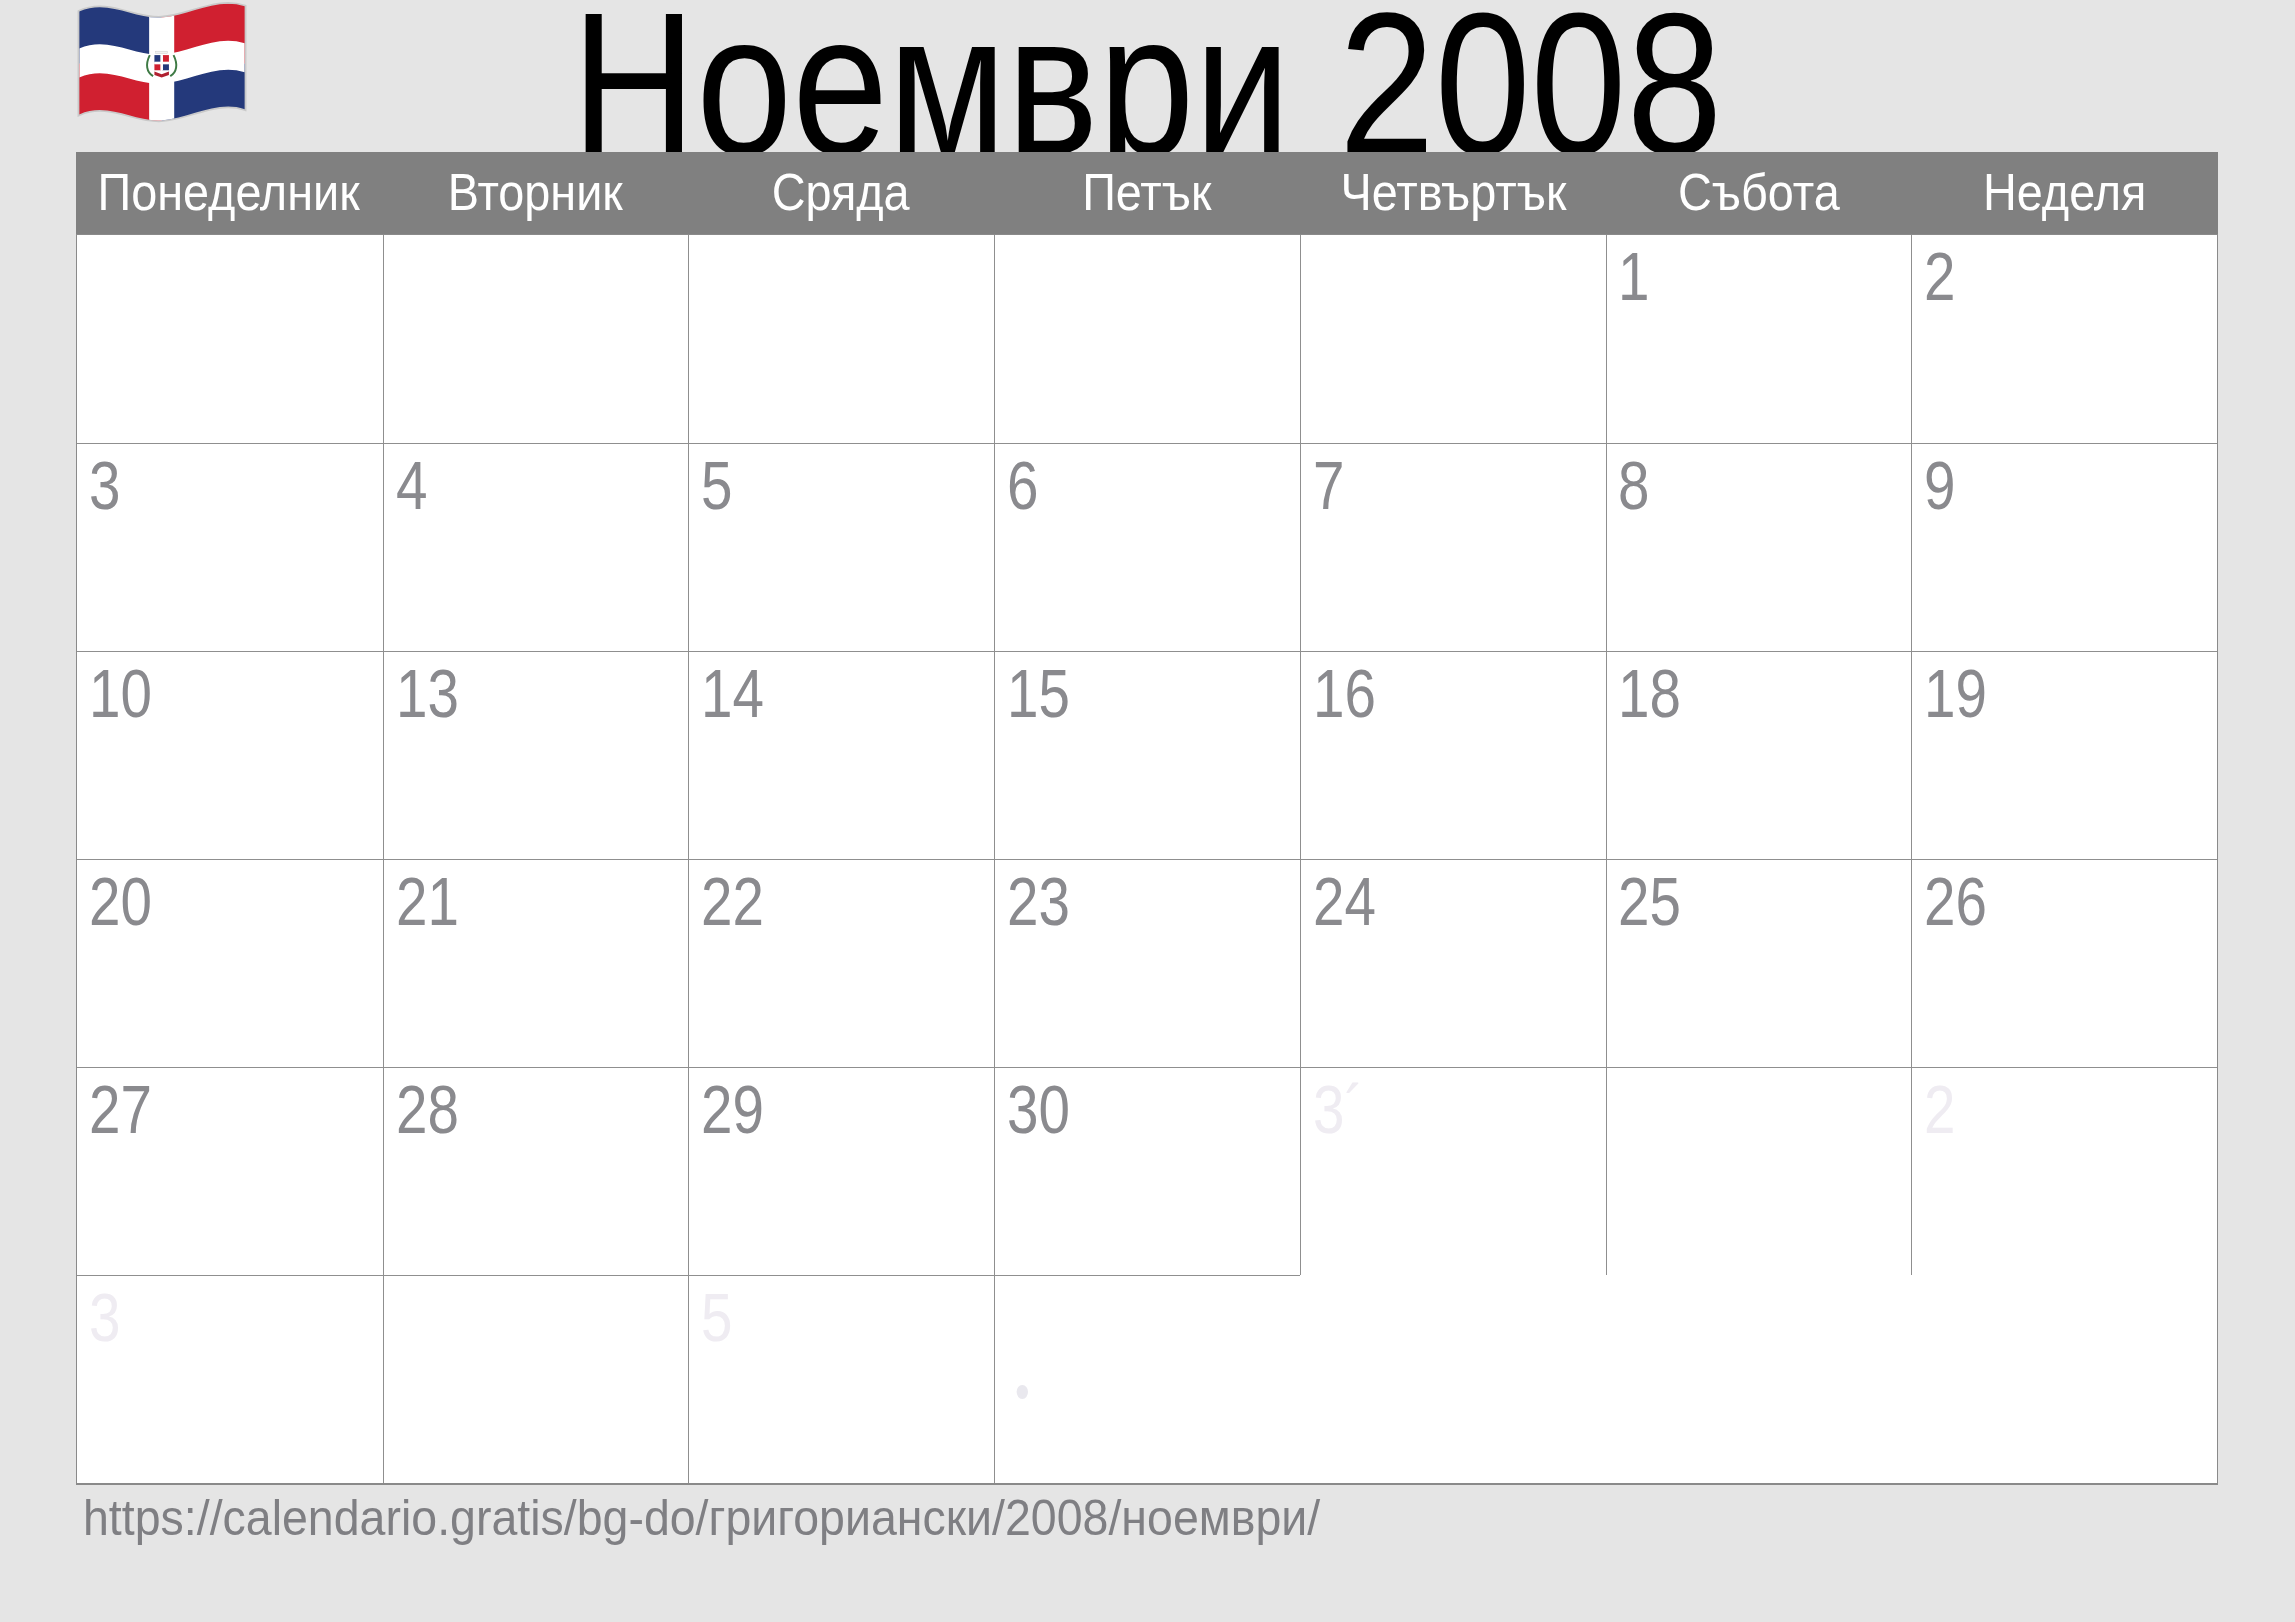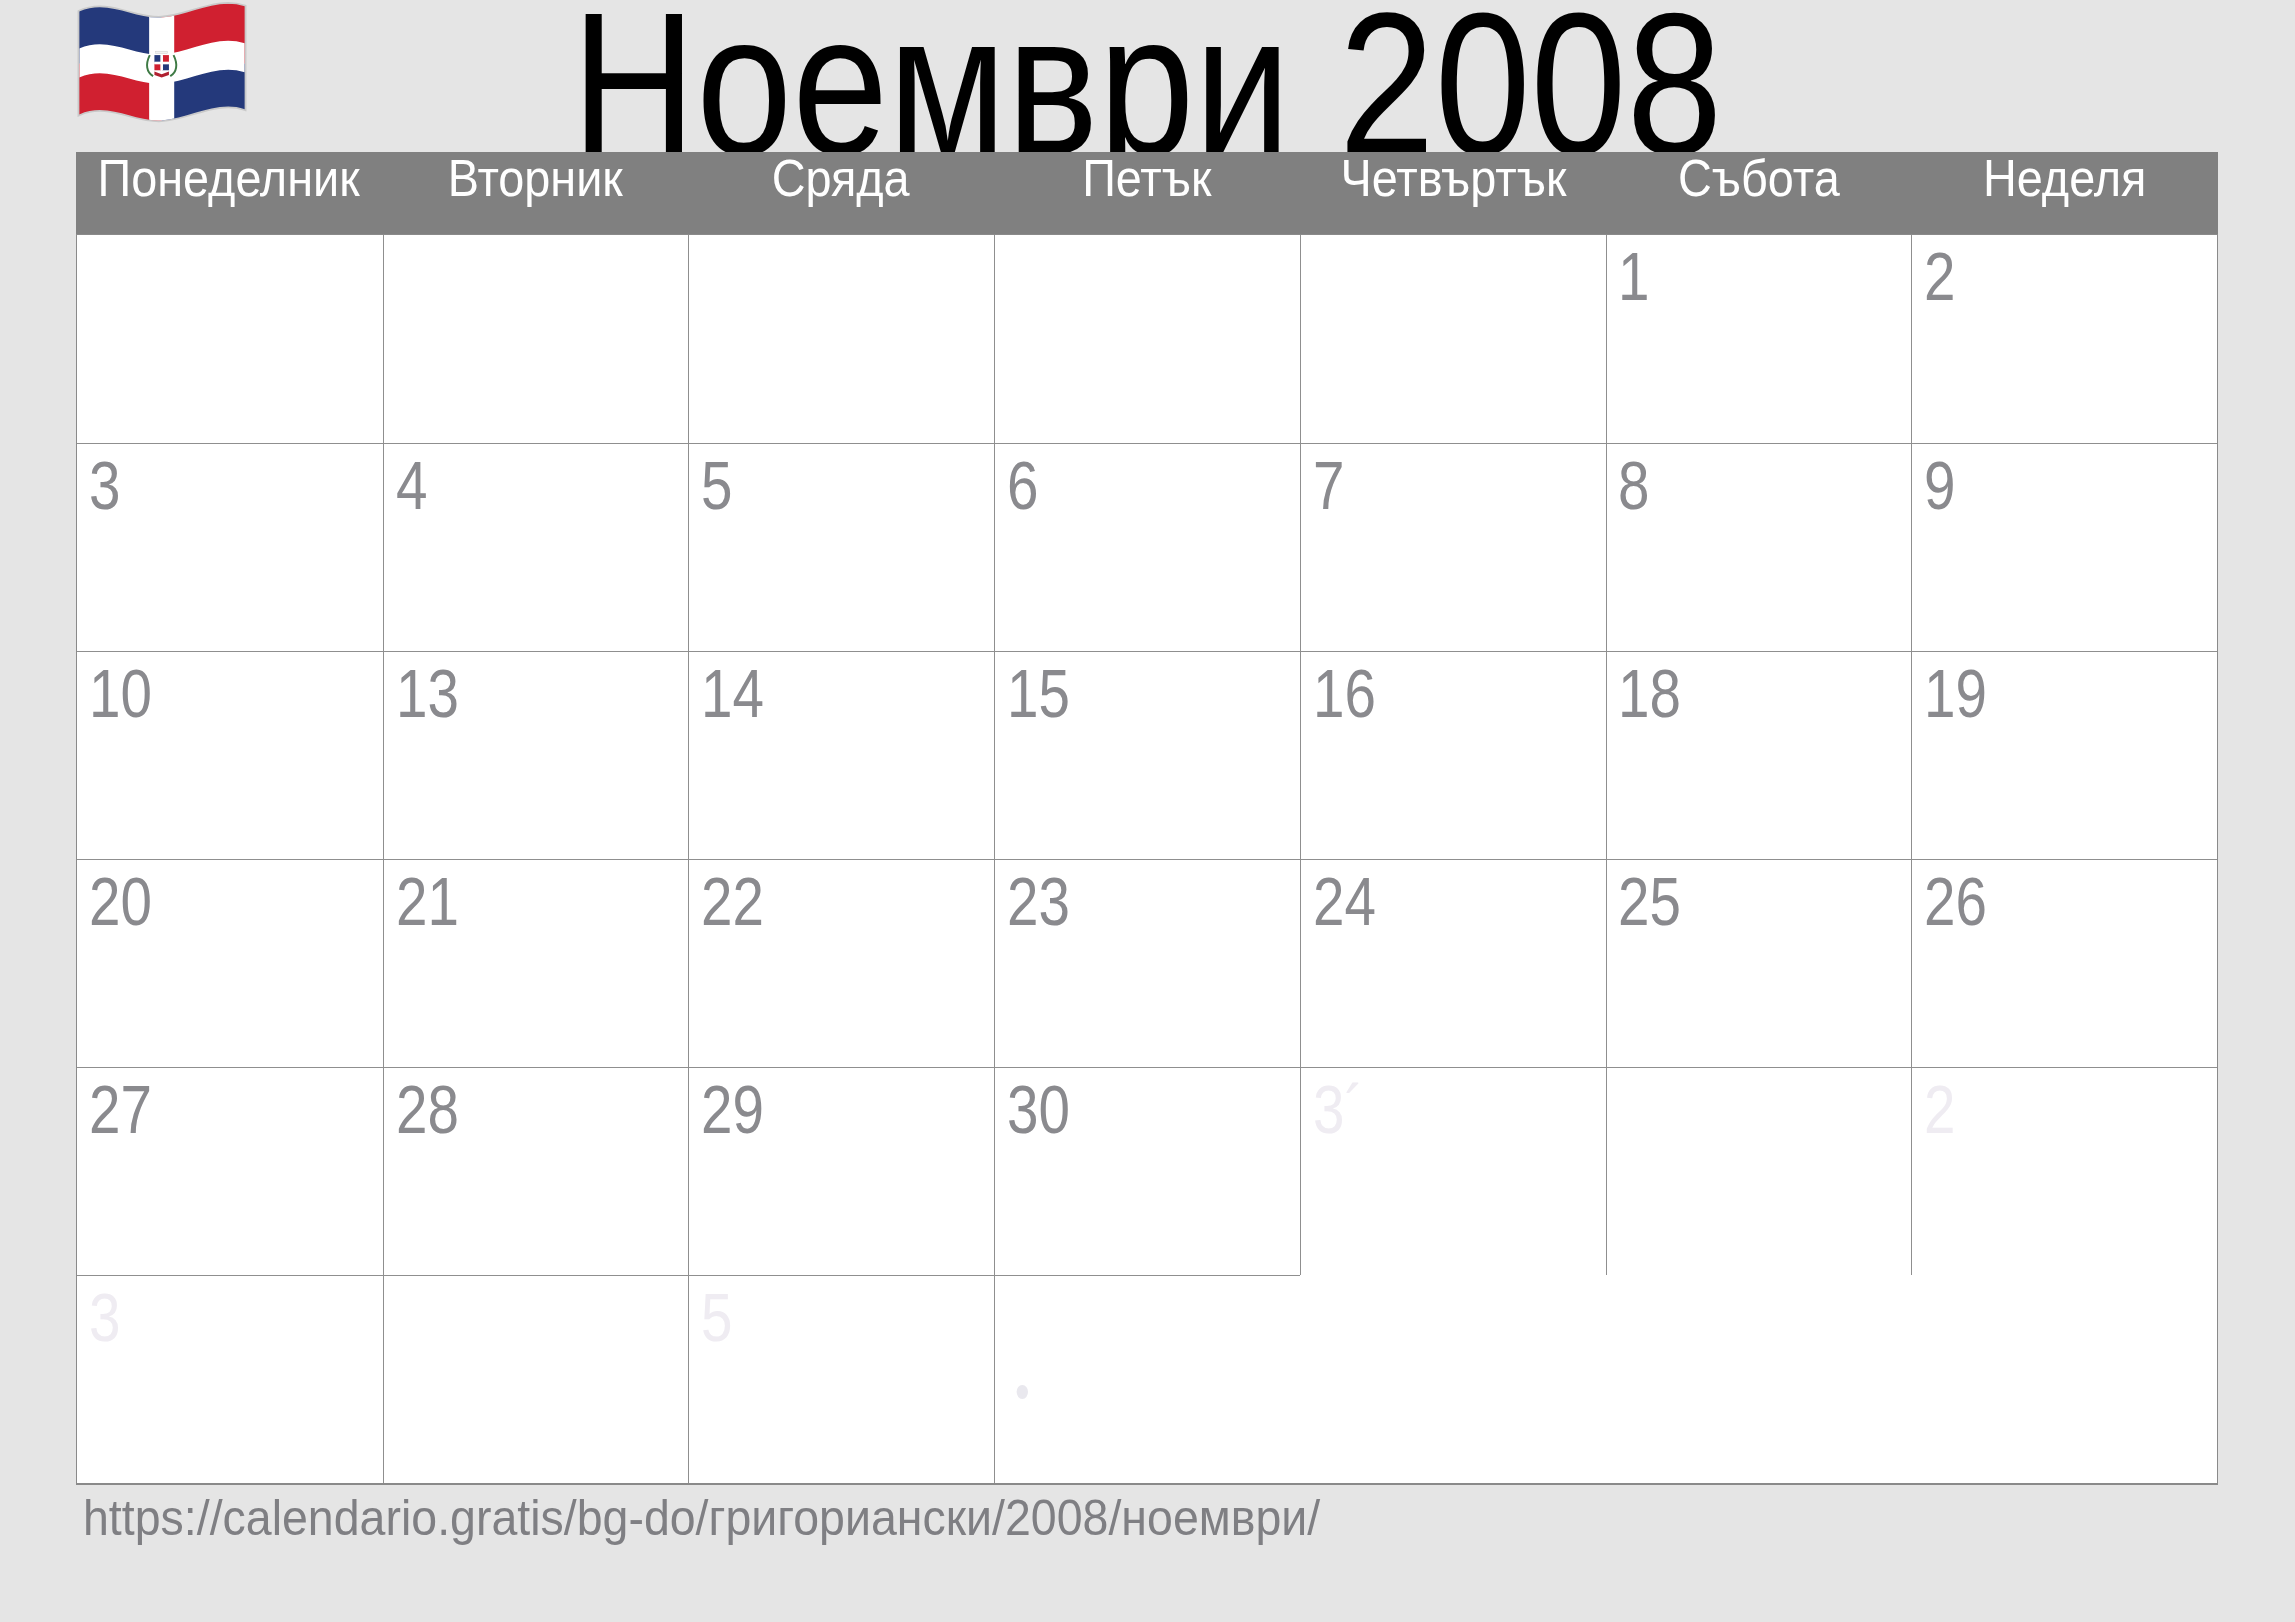--- a/index.html
+++ b/index.html
@@ -15,21 +15,21 @@
   .title-wrap { position:absolute; left:0; top:-29px; width:2295px; text-align:center;
                 pointer-events:none; }
   .title-wrap span { display:inline-block; font-size:203px; line-height:226px;
                      font-weight:400; color:#000; transform:scaleX(0.85);
                      white-space:nowrap; }
 
   
   .calendar { position:absolute; left:76px; top:152px; width:2142px; }
 
   .weekday-header { display:grid; grid-template-columns:repeat(7,1fr); height:82px; }
-  .wh-cell { display:flex; align-items:flex-start; justify-content:center;
+  .wh-cell { display:flex; align-items:center; justify-content:center;
              padding-bottom:2.6px; overflow:visible; }
   .wh-cell span { display:inline-block; font-size:52px; line-height:52px; color:#fff;
                   transform:scaleX(0.9); white-space:nowrap; }
 
   .grid { display:grid; grid-template-columns:repeat(7,1fr);
           grid-template-rows:repeat(6,208px);
           border:1.3px solid #8A8A8A; border-bottom-width:2.6px; background:#fff; }
   .cell { border-left:1.3px solid #8F8F8F; border-top:1.3px solid #8F8F8F;
           padding:5.2px 0 0 11.8px; overflow:hidden; }
   .cell:nth-child(7n+1) { border-left:none; }

